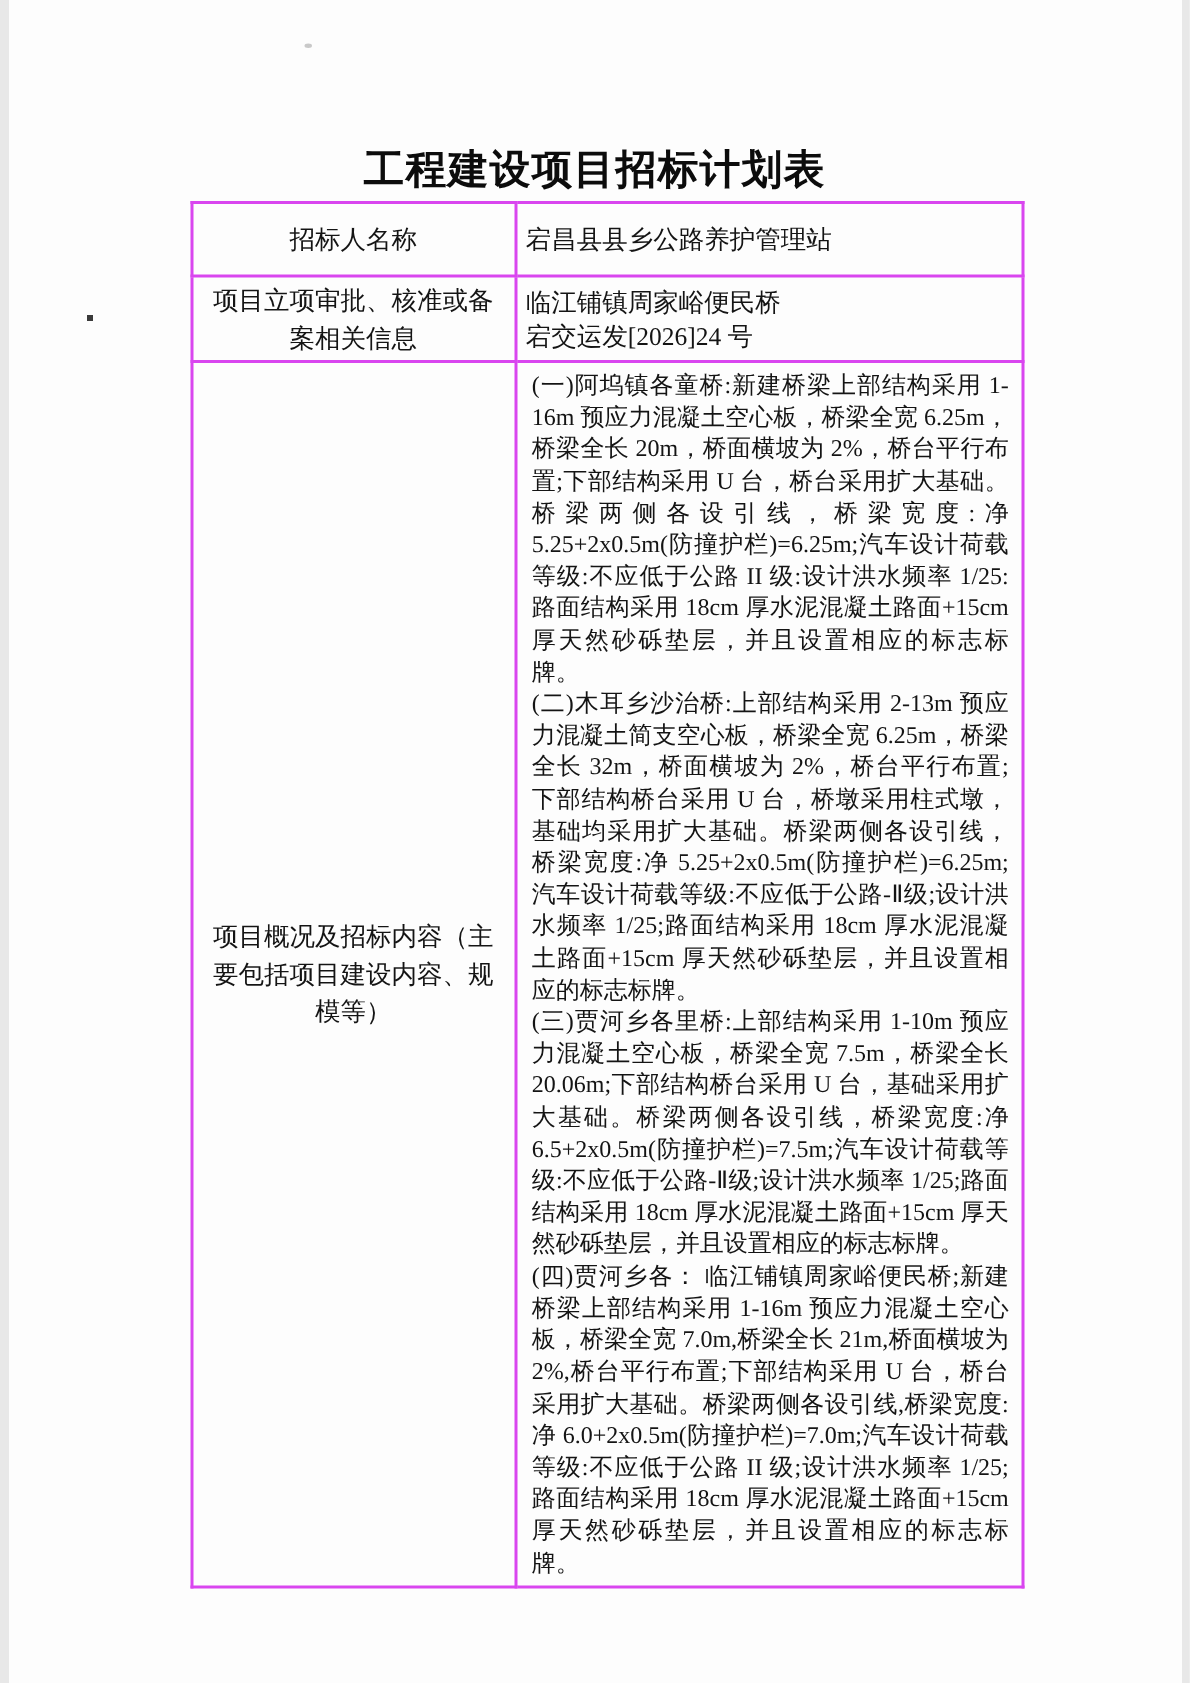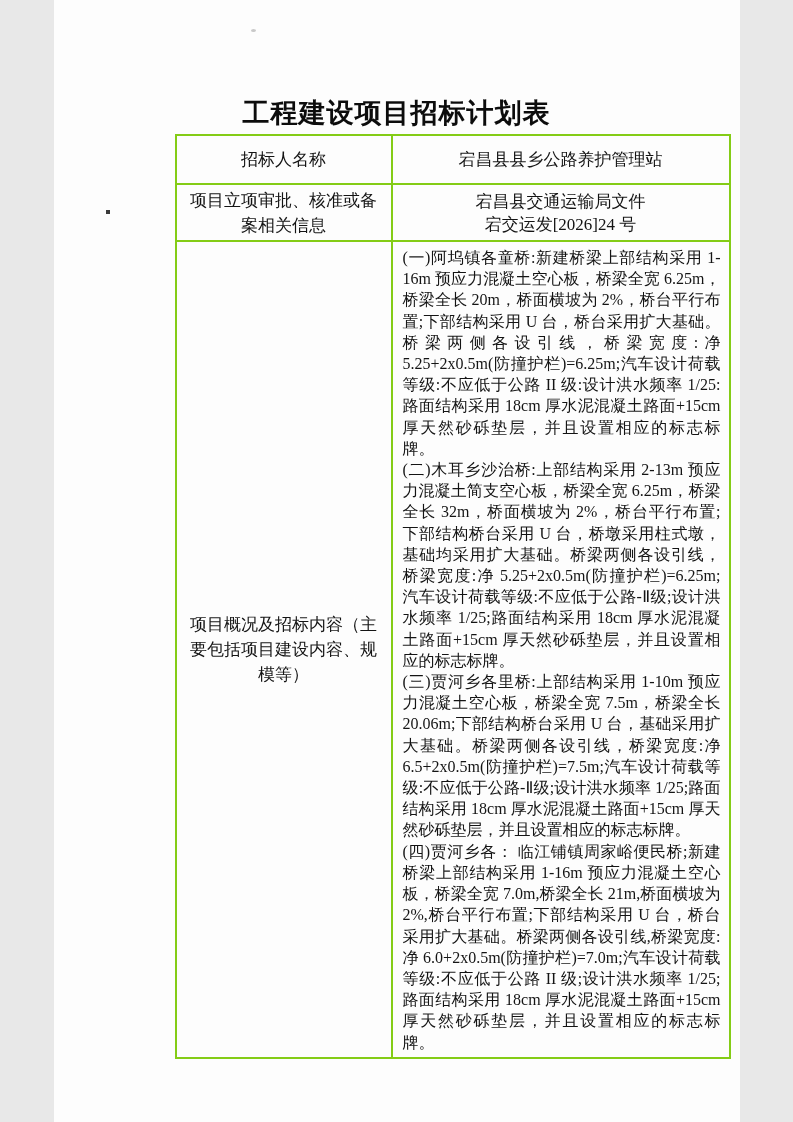--- a/index.html
+++ b/index.html
@@ -2,21 +2,21 @@
 <html><head>
 <meta charset="utf-8">
 <style>
   html, body {
     margin: 0;
     padding: 0;
     background: #e8e8e8;
   }
   .page {
     position: relative;
-    width: 686px;
+    width: 782px;
     height: 1122px;
     margin: 0 auto;
     background: #fdfdfd;
     overflow: hidden;
     font-family: "Liberation Serif", serif;
     color: #111;
   }
   
   .speck-a {
     position: absolute;
@@ -42,37 +42,36 @@
     color: #0c0c0c;
   }
   table.main-table {
     position: absolute;
     left: 121px; top: 134px;
     width: 556px;
     border-collapse: collapse;
     table-layout: fixed;
   }
   table.main-table td {
-    border: 2px solid #84cc16;
+    border: 2px solid #d946ef;
     color: #141414;
   }
   td.label-cell {
     width: 190px;
     text-align: center;
     vertical-align: middle;
     font-size: 17px;
     line-height: 25px;
     padding: 2px 12px;
   }
   td.value-cell {
-    text-align: center;
     vertical-align: middle;
     font-size: 17px;
     line-height: 23px;
-    padding: 2px 24px;
+    padding: 2px 6px;
   }
   tr.r1 { height: 49px; }
   tr.r2 { height: 53px; }
   tr.r3 { height: 47px; }
   tr.r4 { height: 57px; margin-top: 44px; }
   tr.r5 { height: 680px; }
   td.overview-cell {
     vertical-align: top;
     text-align: justify;
     font-size: 16px;
@@ -95,21 +94,21 @@
 
   <table class="main-table">
     <tbody>
       <tr class="r1">
         <td class="label-cell">招标人名称</td>
         <td class="value-cell">宕昌县县乡公路养护管理站</td>
       </tr>
       <tr class="r4">
         <td class="label-cell">项目立项审批、核准或备案相关信息</td>
         <td class="value-cell">
-          <div>宕昌县交通运输局文件</div>
+          <div>临江铺镇周家峪便民桥</div>
           <div>宕交运发[2026]24 号</div>
         </td>
       </tr>
       <tr class="r5">
         <td class="label-cell">项目概况及招标内容（主要包括项目建设内容、规模等）</td>
         <td class="overview-cell">
           <p>(一)阿坞镇各童桥:新建桥梁上部结构采用 1-16m 预应力混凝土空心板，桥梁全宽 6.25m，桥梁全长 20m，桥面横坡为 2%，桥台平行布置;下部结构采用 U 台，桥台采用扩大基础。桥梁两侧各设引线，桥梁宽度:净 5.25+2x0.5m(防撞护栏)=6.25m;汽车设计荷载等级:不应低于公路 II 级:设计洪水频率 1/25:路面结构采用 18cm 厚水泥混凝土路面+15cm 厚天然砂砾垫层，并且设置相应的标志标牌。</p>
           <p>(二)木耳乡沙治桥:上部结构采用 2-13m 预应力混凝土简支空心板，桥梁全宽 6.25m，桥梁全长 32m，桥面横坡为 2%，桥台平行布置;下部结构桥台采用 U 台，桥墩采用柱式墩，基础均采用扩大基础。桥梁两侧各设引线，桥梁宽度:净 5.25+2x0.5m(防撞护栏)=6.25m;汽车设计荷载等级:不应低于公路-Ⅱ级;设计洪水频率 1/25;路面结构采用 18cm 厚水泥混凝土路面+15cm 厚天然砂砾垫层，并且设置相应的标志标牌。</p>
           <p>(三)贾河乡各里桥:上部结构采用 1-10m 预应力混凝土空心板，桥梁全宽 7.5m，桥梁全长 20.06m;下部结构桥台采用 U 台，基础采用扩大基础。桥梁两侧各设引线，桥梁宽度:净 6.5+2x0.5m(防撞护栏)=7.5m;汽车设计荷载等级:不应低于公路-Ⅱ级;设计洪水频率 1/25;路面结构采用 18cm 厚水泥混凝土路面+15cm 厚天然砂砾垫层，并且设置相应的标志标牌。</p>
           <p>(四)贾河乡各： 临江铺镇周家峪便民桥;新建桥梁上部结构采用 1-16m 预应力混凝土空心板，桥梁全宽 7.0m,桥梁全长 21m,桥面横坡为 2%,桥台平行布置;下部结构采用 U 台，桥台采用扩大基础。桥梁两侧各设引线,桥梁宽度:净 6.0+2x0.5m(防撞护栏)=7.0m;汽车设计荷载等级:不应低于公路 II 级;设计洪水频率 1/25;路面结构采用 18cm 厚水泥混凝土路面+15cm 厚天然砂砾垫层，并且设置相应的标志标牌。</p>

